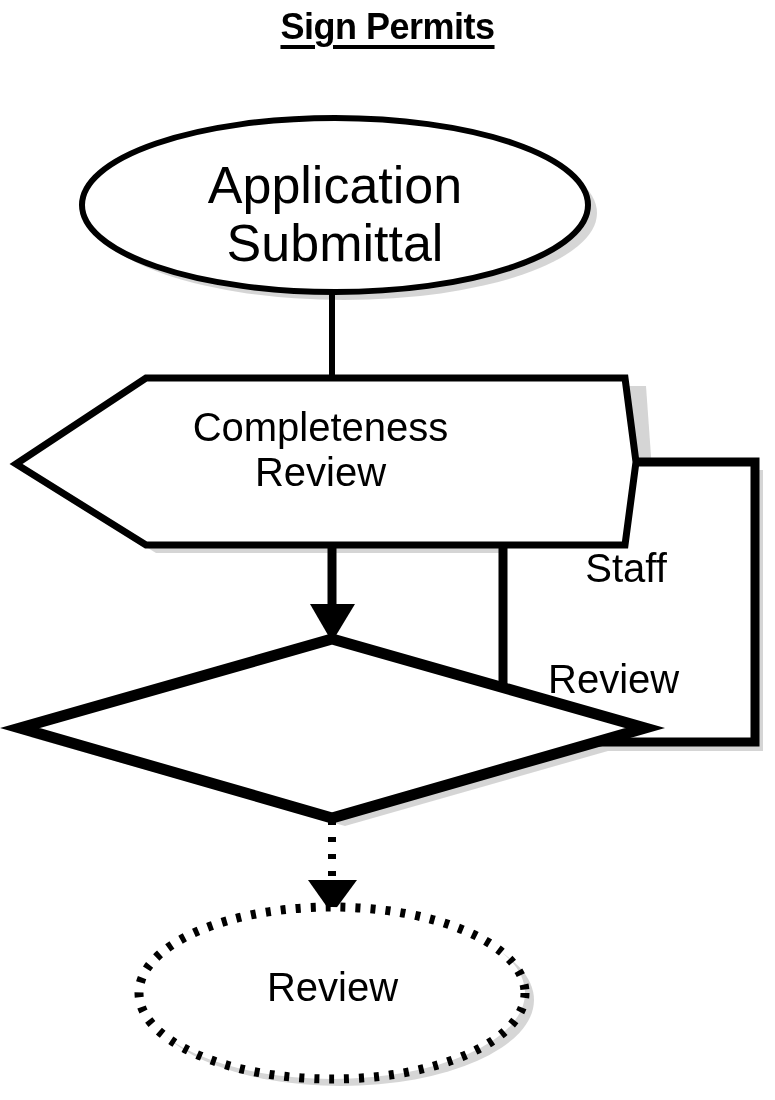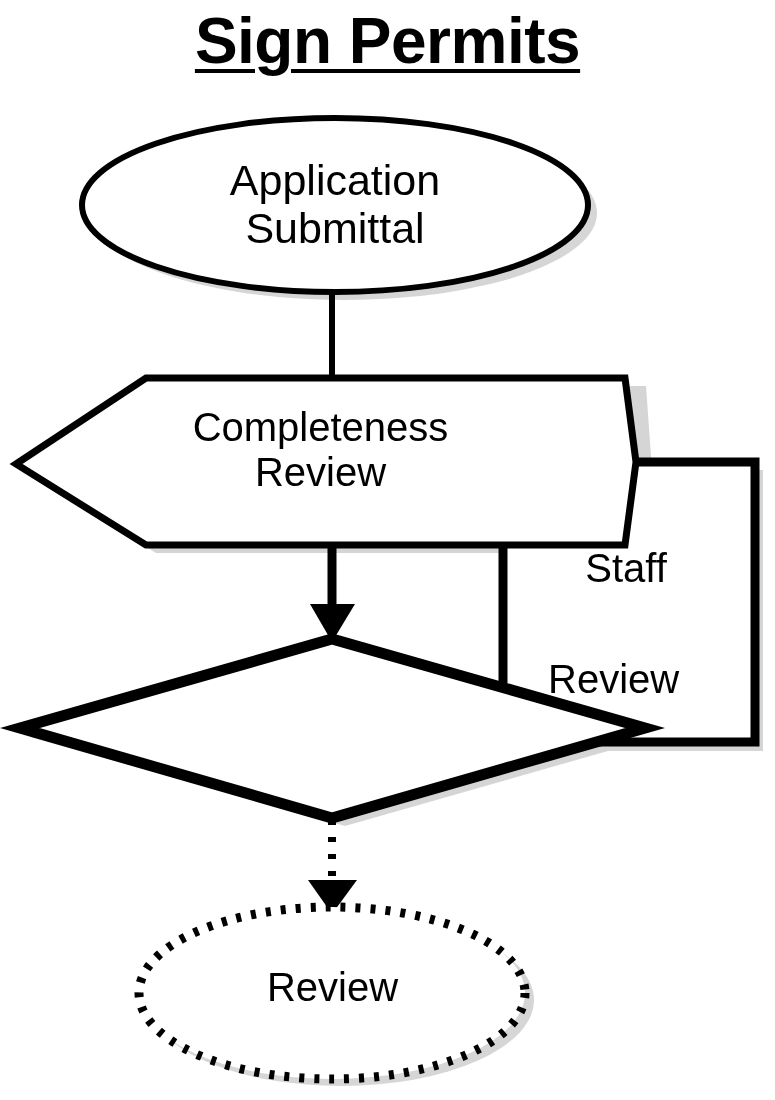--- a/index.html
+++ b/index.html
@@ -27,21 +27,21 @@
     width: 775px;
     height: 1100px;
   }
   .diagram-title {
     position: absolute;
     left: 0;
     top: 8px;
     width: 775px;
     text-align: center;
     font-family: "Liberation Sans", sans-serif;
-    font-size: 64px;
+    font-size: 36px;
     font-weight: bold;
     letter-spacing: -0.5px;
     text-decoration: underline;
     text-underline-offset: 6px;
     text-decoration-thickness: 4px;
     line-height: 1.05;
   }
   .node-label {
     position: absolute;
     text-align: center;
@@ -49,21 +49,21 @@
     font-weight: 400;
     color: #000000;
     line-height: 1.12;
     white-space: pre-line;
     pointer-events: none;
   }
   .lbl-application {
     left: 82px;
     top: 156px;
     width: 506px;
-    font-size: 43px;
+    font-size: 52px;
   }
   .lbl-completeness {
     left: 16px;
     top: 405px;
     width: 609px;
     font-size: 40px;
     text-align: center;
   }
   .lbl-decision {
     left: 20px;

